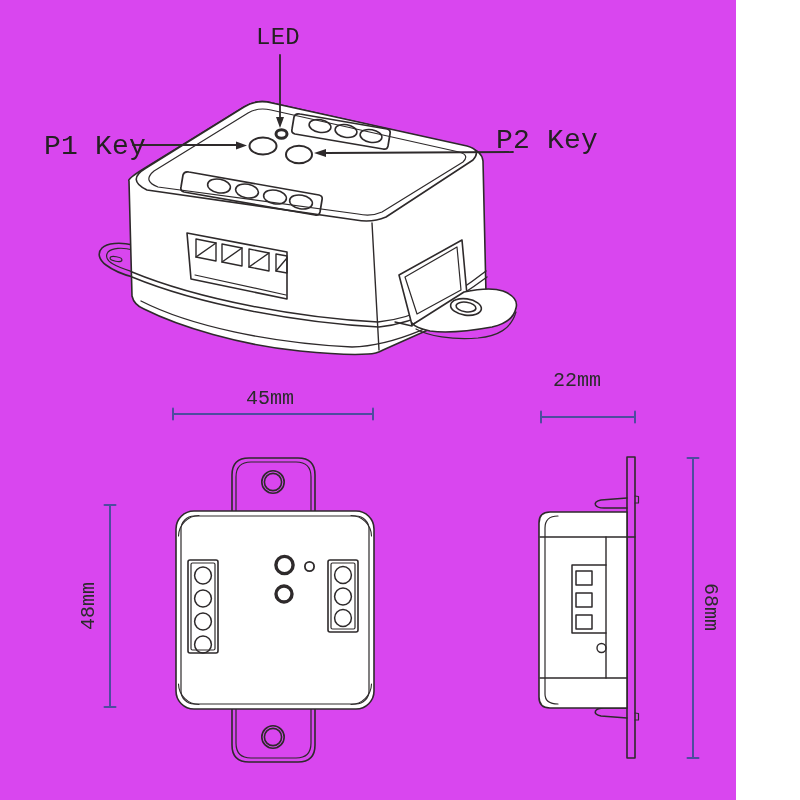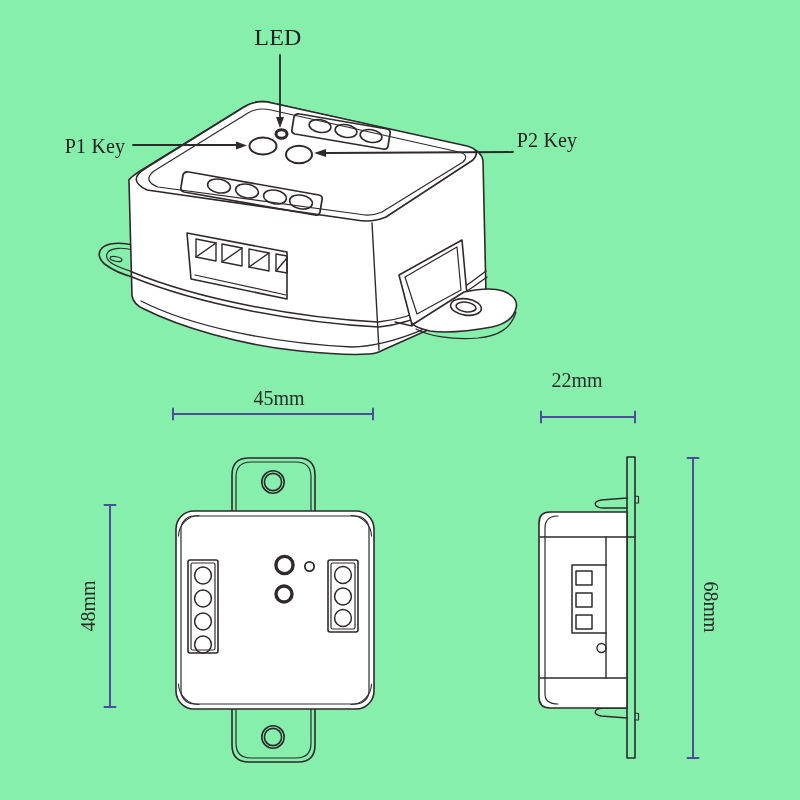--- a/index.html
+++ b/index.html
@@ -1,27 +1,27 @@
 <!DOCTYPE html>
 <html><head>
 <meta charset="utf-8">
 <style>
   html,body{margin:0;padding:0;background:#ffffff;}
   .canvas{
     position:relative;
-    width:800px;height:800px;
-    background:#86efac;
-    font-family:Liberation Serif, serif;
+    width:736px;height:800px;
+    background:#d946ef;
+    font-family:Liberation Mono, monospace;
     overflow:hidden;
   }
   .canvas svg{position:absolute;left:0;top:0;}
   .lbl{
     position:absolute;
     transform:translate(-50%,-50%);
-    font-size:20px;
+    font-size:28px;
     color:#242122;
     white-space:nowrap;
     letter-spacing:0.2px;
   }
   .lbl.big{font-size:24px;}
   .dim{
     position:absolute;
     transform:translate(-50%,-50%);
     font-size:20px;
     color:#2b2b2b;
@@ -188,18 +188,18 @@
     <path d="M 693 458 L 693 758"></path>
     <path d="M 687.5 458 L 698.5 458"></path>
     <path d="M 687.5 758 L 698.5 758"></path>
   </g>
 </svg>
 
 <div class="lbl big" style="left:278px;top:37px">LED</div>
 <div class="lbl" style="left:95px;top:146px">P1 Key</div>
 <div class="lbl" style="left:547px;top:140px">P2 Key</div>
 
-<div class="dim" style="left:279px;top:398px">45mm</div>
+<div class="dim" style="left:270px;top:398px">45mm</div>
 <div class="dim rot-ccw" style="left:88px;top:606px">48mm</div>
 <div class="dim" style="left:577px;top:380px">22mm</div>
 <div class="dim rot-cw" style="left:710px;top:607px">68mm</div>
 
 </div>
 
 </body></html>

